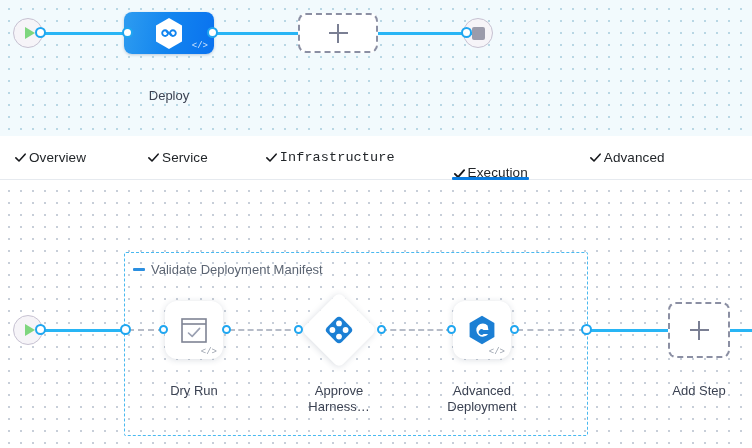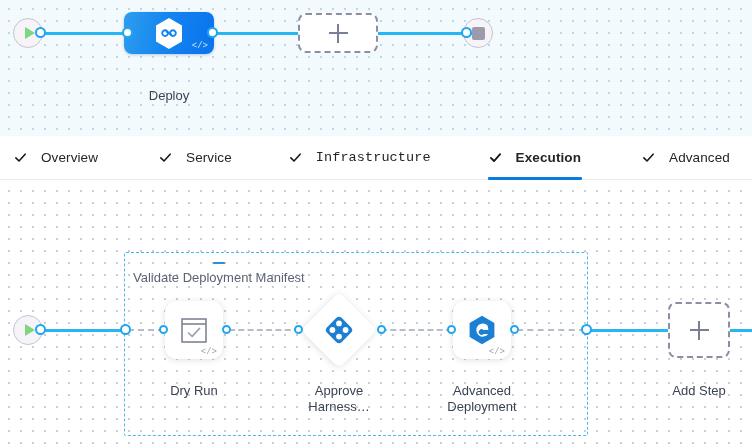--- a/index.html
+++ b/index.html
@@ -22,27 +22,27 @@
   }
 
   
   .tabbar {
     position: absolute; left: 0; top: 136px; width: 752px; height: 44px;
     background: #ffffff;
     border-bottom: 1px solid #e6eaef;
     display: flex; align-items: center;
   }
   .tab {
-    display: flex; align-items: center; gap: 14px;
+    display: flex; align-items: center; gap: 2px;
     height: 44px; position: relative;
     font-size: 13.5px; color: #22262a; letter-spacing: .1px;
     cursor: pointer;
   }
   .tab .chk { width: 13px; height: 13px; flex: 0 0 auto; display:block; }
-  .tab.active { font-weight: bold; }
+  .tab.active { font-weight: normal; align-items: flex-end; }
   .tab.active .under {
     position: absolute; left: -1px; right: -1px; bottom: 0; height: 3px;
     background: #0a7ce1; border-radius: 1px;
   }
 
   
   .exec-canvas {
     position: absolute; left: 0; top: 181px; width: 752px; height: 267px;
     background-color: #ffffff;
     background-image: radial-gradient(circle, #c3cbd6 0.7px, transparent 0.8px);
@@ -229,21 +229,21 @@
       <svg class="chk" viewBox="0 0 14 14">
         <path d="M2,7.4 L5.4,10.8 L12,3.4" fill="none" stroke="#16181c" stroke-width="1.7" stroke-linecap="round" stroke-linejoin="round"></path>
       </svg>
       <span>Advanced</span>
     </div>
   </div>
 
   <div class="exec-canvas">
 
     <div class="group-box" style="left:124px; top:71px; width:464px; height:184px;"></div>
-    <div class="group-title" style="left:133px; top:81px;flex-direction:column;">
+    <div class="group-title" style="left:133px; top:81px;">
       <span class="collapse-dash"></span>
       <span>Validate Deployment Manifest</span>
     </div>
 
     <div class="link" style="left:36px; top:148px; width:90px;"></div>
 
     <div class="link dashed" style="left:128px; top:148px; width:36px;"></div>
 
     <div class="link dashed" style="left:229px; top:148px; width:71px;"></div>
 

